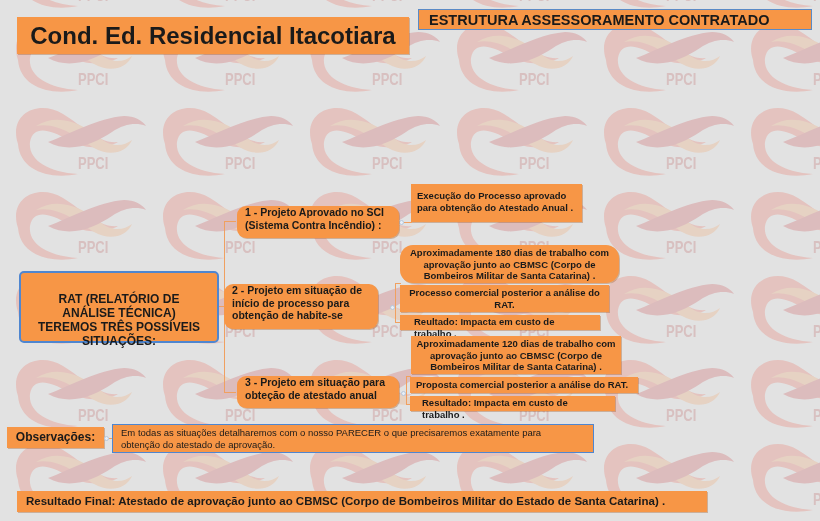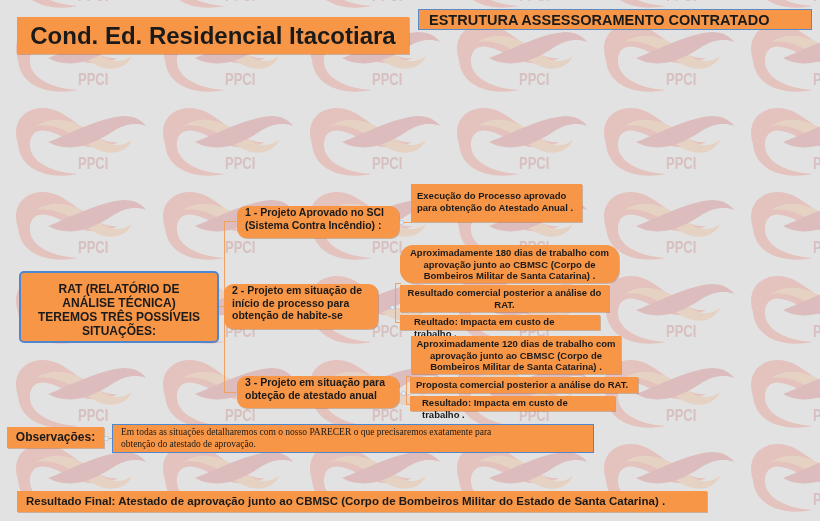--- a/index.html
+++ b/index.html
@@ -26,27 +26,27 @@
     font-size:24px; line-height:37px; text-align:center;
   }
   #header-box {
     left:418px; top:9px; width:394px; height:21px;
     font-size:14.5px; line-height:20px; padding-left:10px;
     border:1px solid #5a8ac6; box-shadow:none;
   }
   #rat-box {
     left:19px; top:271px; width:200px; height:72px;
     border:2px solid #4f86d0; border-radius:5px;
-    font-size:12px; line-height:14px; text-align:center; padding-top:9px;
+    font-size:12px; line-height:14px; text-align:center; padding-top:19px;
     box-shadow:none;
   }
   .lvl { font-size:10.5px; line-height:12.5px; padding:0 8px; border-radius:9px; }
   .sub { font-size:9.5px; line-height:11.5px; padding:3px 6px; }
   #obs-label { left:7px; top:427px; width:97px; height:21px; font-size:12px; line-height:21px; text-align:center; }
-  #obs-box { left:112px; top:424px; width:482px; height:29px; border:1px solid #4f86d0; font-weight:normal; font-size:9.5px; line-height:11.5px; padding:2px 8px; box-shadow:none;font-family:Liberation Serif, serif; }
+  #obs-box { left:112px; top:424px; width:482px; height:29px; border:1px solid #4f86d0; font-weight:normal; font-size:9.5px; line-height:11.5px; padding:2px 8px; box-shadow:none; }
   #final-box { left:17px; top:491px; width:690px; height:21px; font-size:11.5px; line-height:21px; padding-left:9px; }
 </style>
 </head>
 <body>
 
 <div id="bg">
     <div class="bgtile" style="left: 0px; top: -64px;">
       <svg viewBox="0 0 147 84" xmlns="http://www.w3.org/2000/svg">
         <path d="M10 40 C 0 10, 30 -5, 55 10 C 75 22, 90 40, 110 38 C 98 45, 78 46, 60 36 C 40 24, 25 22, 22 38 C 20 56, 40 68, 70 70 C 40 76, 12 66, 10 40 Z" fill="#e4c3bf"></path>
         <path d="M28 22 C 50 8, 75 20, 92 34 C 104 44, 116 42, 124 36 C 118 50, 100 52, 86 44 C 70 34, 50 18, 28 22 Z" fill="#e6d2c3"></path>
@@ -427,21 +427,21 @@
   <div>2 - Projeto em situação de</div>
   <div>início de processo para</div>
   <div>obtenção de habite-se</div>
 </div>
 <div class="box sub center" style="left:400px;top:245px;width:219px;height:38px;padding:2px 4px;border-radius:13px;">
   <div>Aproximadamente 180 dias de trabalho com</div>
   <div>aprovação junto ao CBMSC (Corpo de</div>
   <div>Bombeiros Militar de Santa Catarina) .</div>
 </div>
 <div class="box sub center" style="left:400px;top:285px;width:209px;height:27px;padding:2px 4px;">
-  <div>Resultado comercial posterior a análise do</div>
+  <div>Processo comercial posterior a análise do</div>
   <div>RAT.</div>
 </div>
 <div class="box sub" style="left:400px;top:315px;width:200px;height:15px;padding:1px 14px;">
   <div>Reultado: Impacta em custo de trabalho .</div>
 </div>
 
 <div class="box lvl" style="left:237px;top:376px;width:162px;height:32px;">
   <div>3 - Projeto em situação para</div>
   <div>obteção de atestado anual</div>
 </div>

